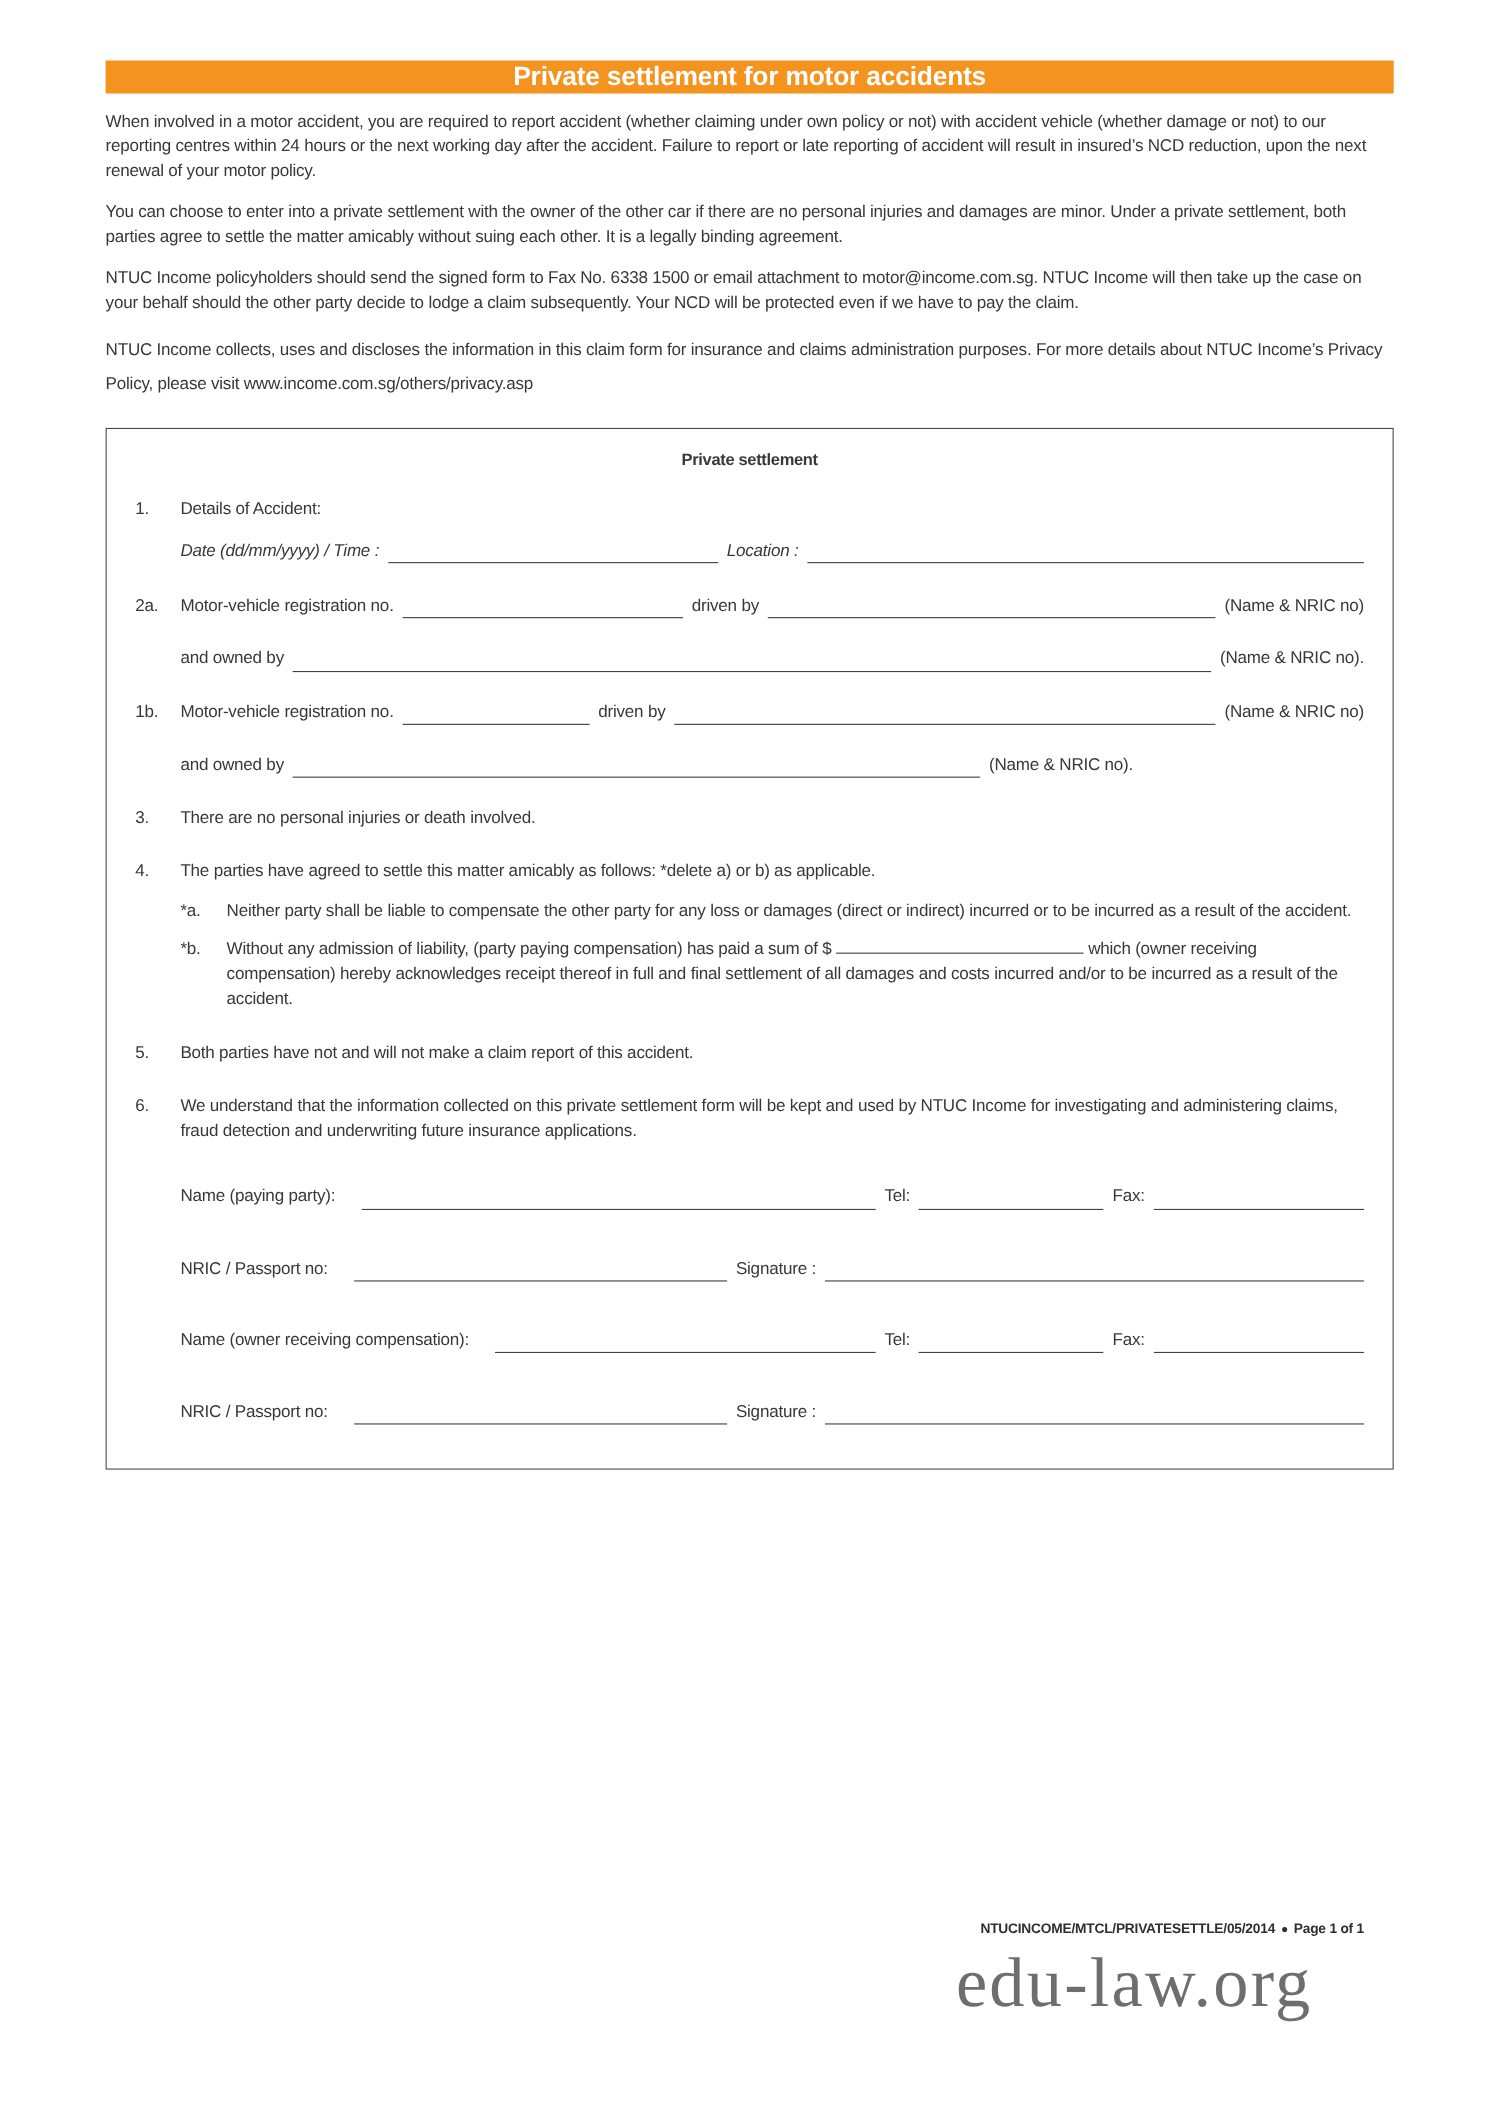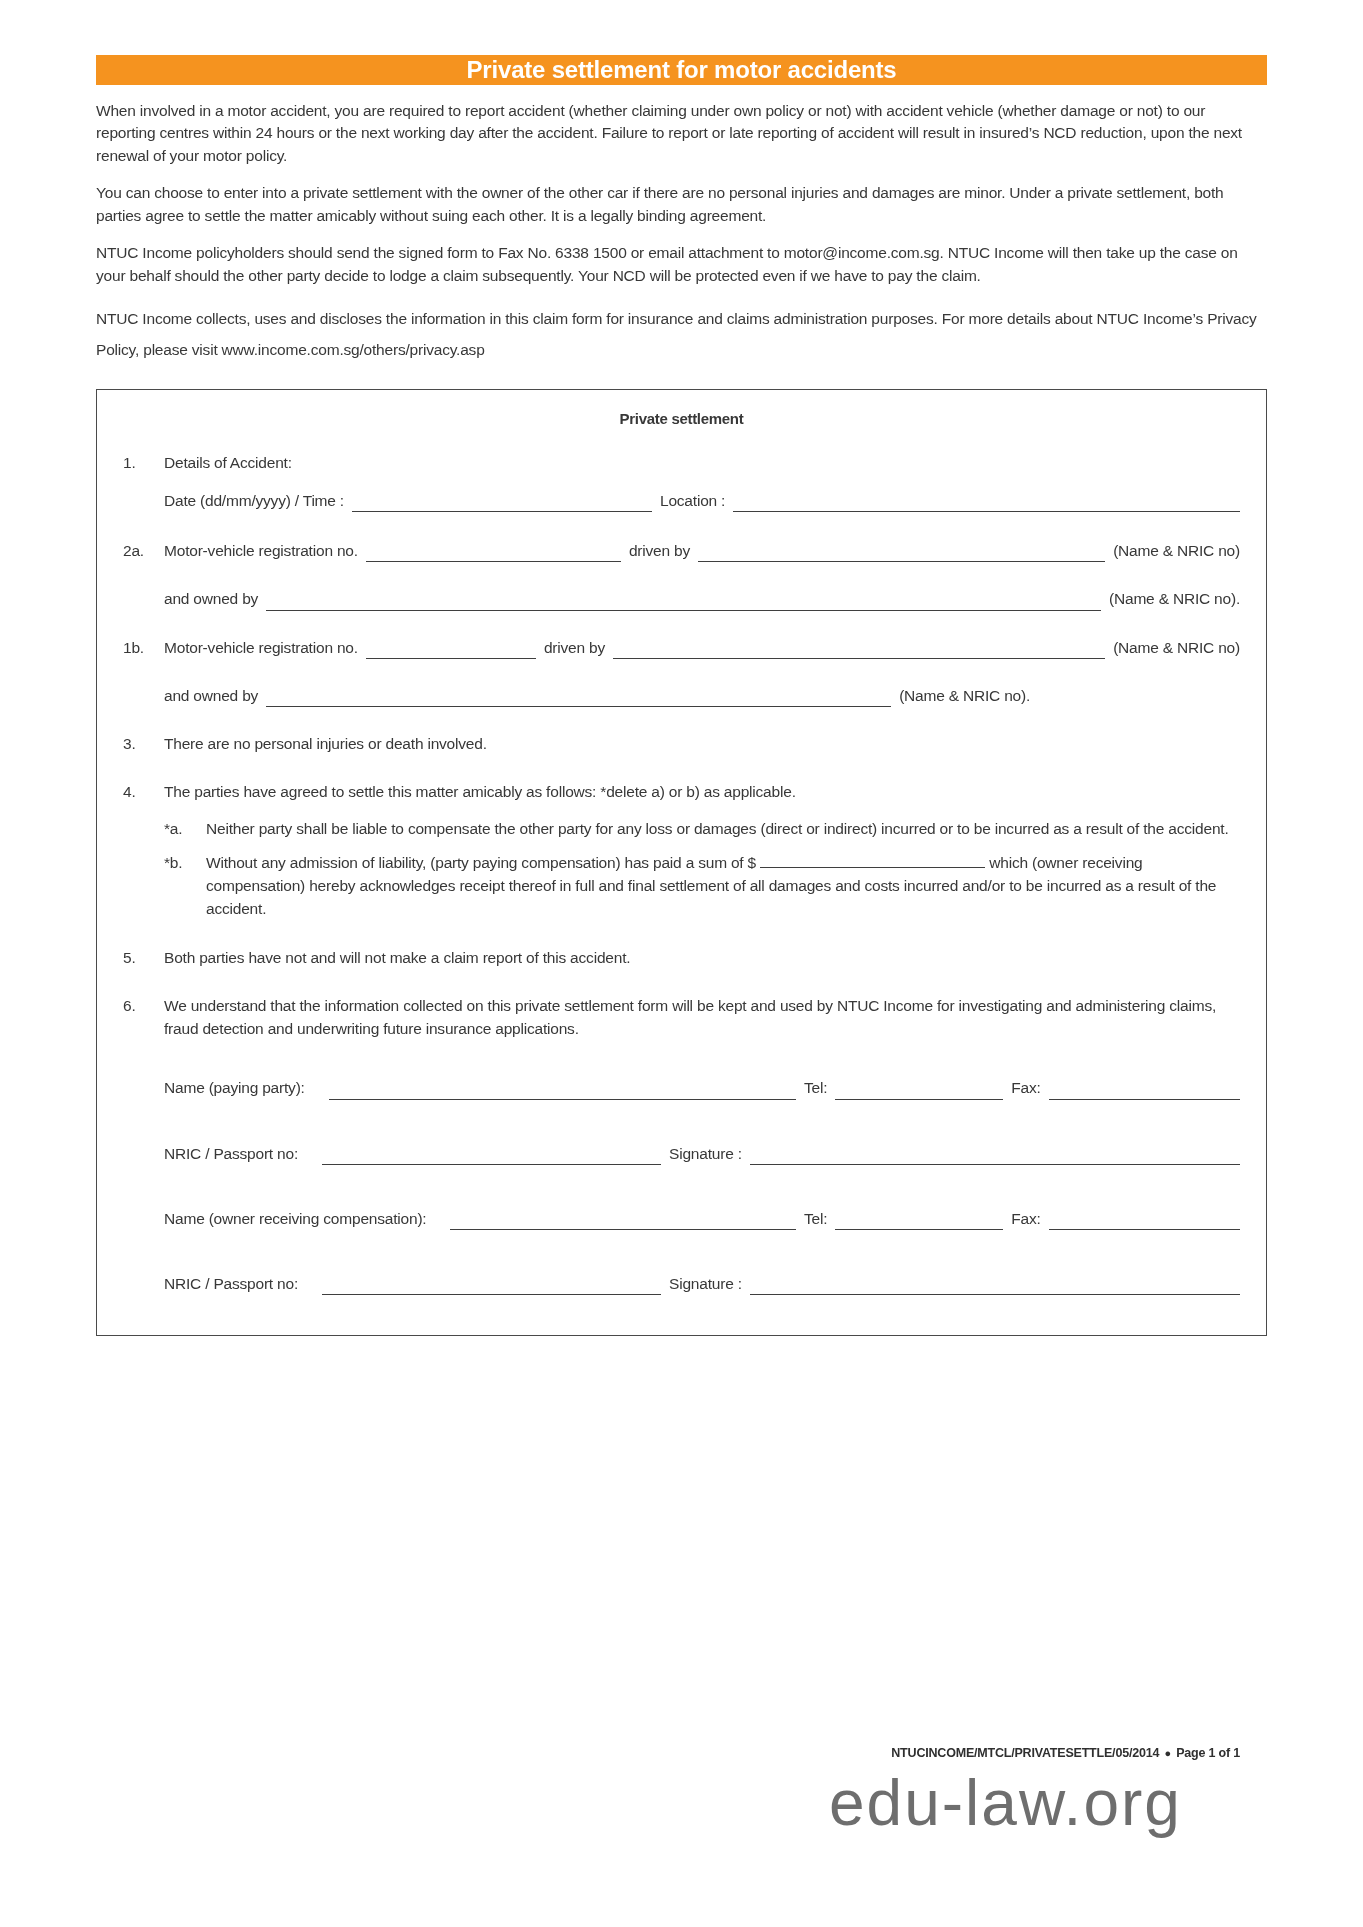--- a/index.html
+++ b/index.html
@@ -58,33 +58,33 @@
   .inline-blank {
     display:inline-block; width:225px; height:0.85em;
     border-bottom:1.3px solid #3f3f3f; vertical-align:baseline;
   }
   .seg { display:flex; align-items:flex-end; column-gap:24px; }
   .seg-name { flex:0 0 632px; }
   .seg-nric { flex:0 0 497px; }
 
   
   .mt-i1   { margin-top:24px; }
-  .mt-date { margin-top:15px; }
+  .mt-date { margin-top:15px;font-style:italic; }
   .mt-2a   { margin-top:27px; }
   .mt-own  { margin-top:25px; }
   .mt-item { margin-top:25px; }
   .mt-sub  { margin-top:13px; }
   .mt-subb { margin-top:11px; }
   .mt-sig1 { margin-top:36px; }
   .mt-sig  { margin-top:42px; }
 
   
   .watermark {
-    position:absolute; left:829px; top:1766px; z-index:2;
-    font-family:Liberation Sans, sans-serif;
+    position:absolute; left:869px; top:1766px; z-index:2;
+    font-family:Liberation Serif, serif;
     font-size:64px; color:#4f4f4f; opacity:0.82;
     letter-spacing:2px; white-space:nowrap;
   }
   .doc-ref {
     position:absolute; top:1746px; right:123px; z-index:1;
     font-size:12.5px; color:#2f2f2f; white-space:nowrap; letter-spacing:-0.2px;font-weight:bold;
   }
   .doc-ref .sep { font-size:11px; padding:0 2px; }
 </style>
 </head>

